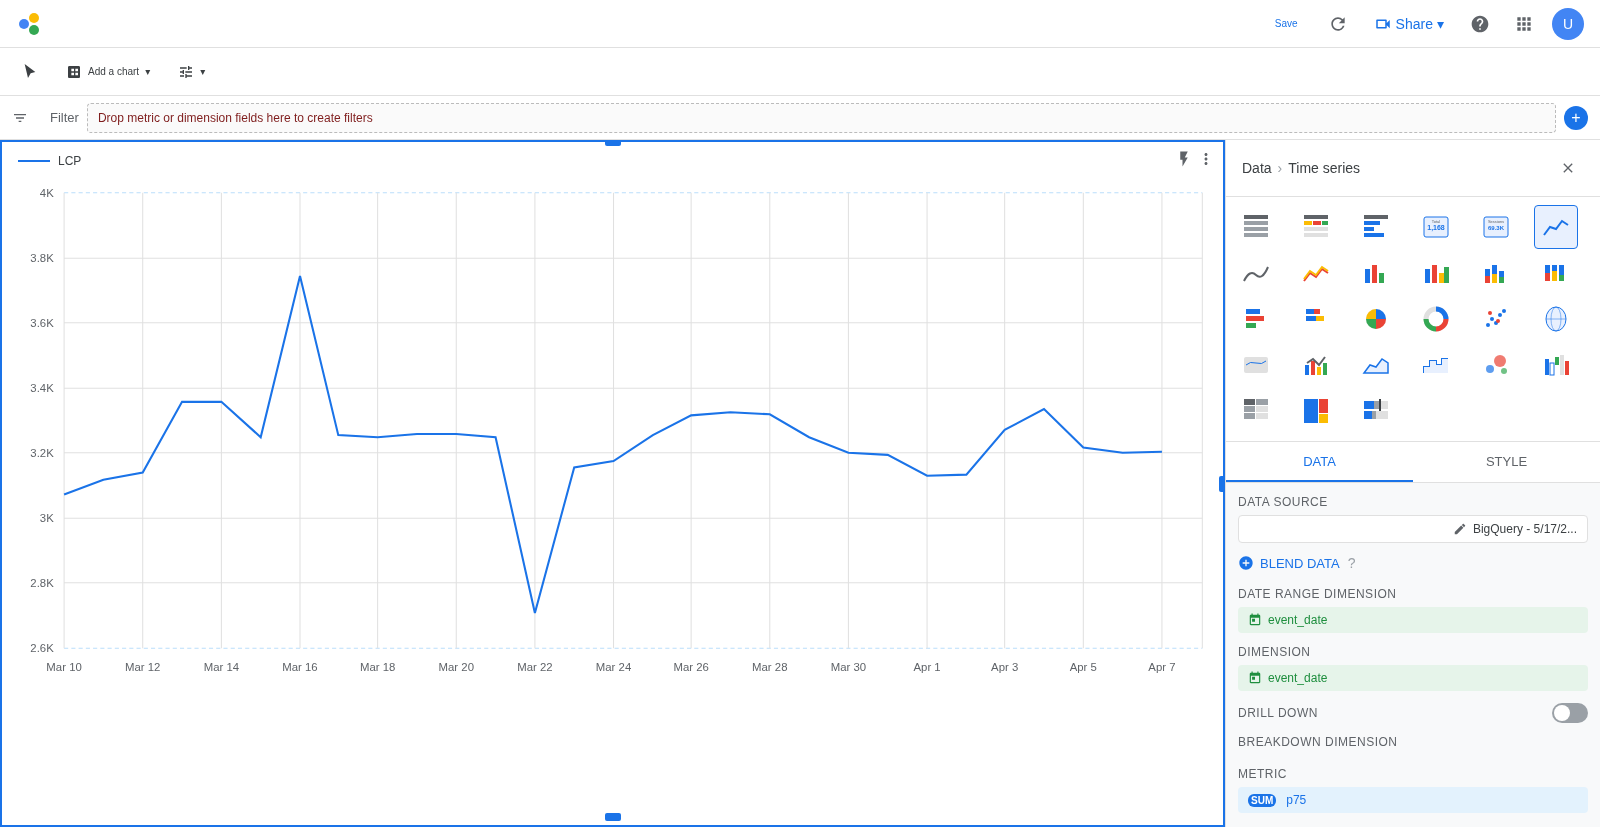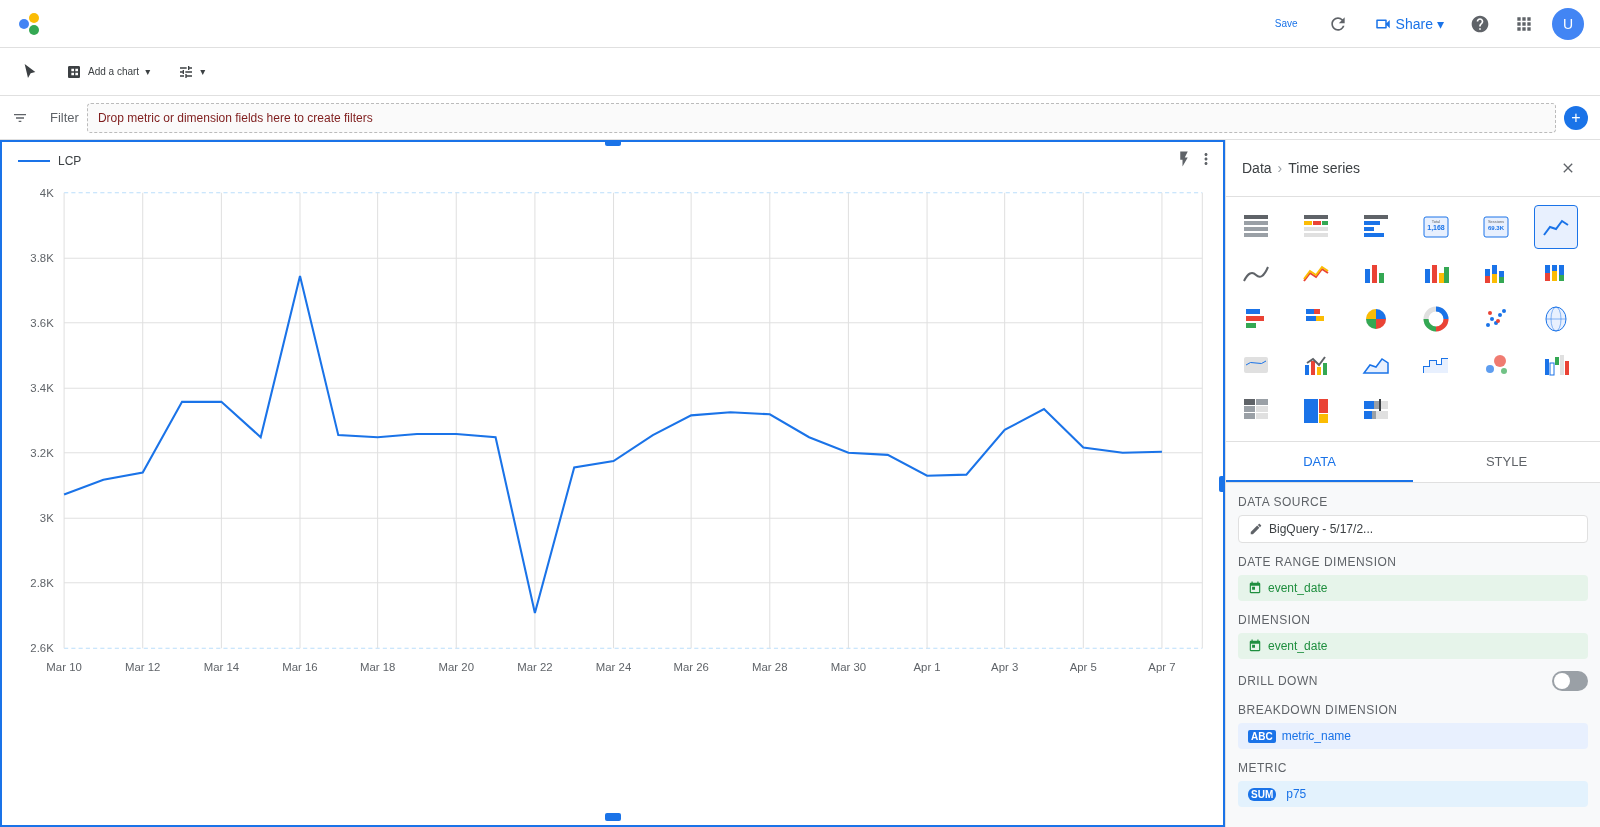--- a/index.html
+++ b/index.html
@@ -318,20 +318,21 @@
       cursor: pointer;
       display: flex;
       align-items: center;
       gap: 6px;
       width: 100%;
       text-align: left;
     }
     .panel-field-btn.blue-field {
       background: #e8f0fe;
       color: #1a73e8;
+      justify-content: flex-end;
     }
     .panel-field-btn.green-field {
       background: #e6f4ea;
       color: #1e8e3e;
     }
 
     .add-blend-btn {
       display: flex;
       align-items: center;
       gap: 6px;
@@ -845,20 +846,29 @@
       <div>
         <div class="panel-section-label">Data source</div>
         <div class="data-source-row">
           <button class="panel-field-btn blue-field" style="background:#fff; border:1px solid #e0e0e0; color:#3c4043;">
             <svg width="14" height="14" viewBox="0 0 24 24" fill="#5f6368">
                 <path d="M3 17.25V21h3.75L17.81 9.94l-3.75-3.75L3 17.25zM20.71 7.04c.39-.39.39-1.02 0-1.41l-2.34-2.34c-.39-.39-1.02-.39-1.41 0l-1.83 1.83 3.75 3.75 1.83-1.83z"></path>
               </svg>
             <span>BigQuery - 5/17/2...</span>
           </button>
         </div>
+        <div style="margin-top:8px; display:flex; align-items:center; gap:8px;">
+          <button class="add-blend-btn">
+            <svg width="16" height="16" viewBox="0 0 24 24" fill="#1a73e8">
+                <path d="M12 2C6.48 2 2 6.48 2 12s4.48 10 10 10 10-4.48 10-10S17.52 2 12 2zm5 11h-4v4h-2v-4H7v-2h4V7h2v4h4v2z"></path>
+              </svg>
+            <span>BLEND DATA</span>
+          </button>
+          <span class="help-icon">?</span>
+        </div>
       </div>
 
       <div>
         <div class="panel-section-label">Date Range Dimension</div>
         <button class="panel-field-btn green-field">
           <svg width="14" height="14" viewBox="0 0 24 24" fill="#1e8e3e">
               <path d="M19 3h-1V1h-2v2H8V1H6v2H5c-1.11 0-1.99.9-1.99 2L3 19c0 1.1.89 2 2 2h14c1.1 0 2-.9 2-2V5c0-1.1-.9-2-2-2zm0 16H5V8h14v11zM7 10h5v5H7z"></path>
             </svg>
           <span>event_date</span>
         </button>
@@ -874,24 +884,20 @@
         </button>
       </div>
 
       <div class="section-row">
         <span class="panel-section-label" style="margin-bottom:0;">Drill down</span>
         <div class="toggle-switch"></div>
       </div>
 
       <div>
         <div class="panel-section-label">Breakdown Dimension</div>
-        <button class="panel-field-btn" style="background:#e8f0fe; color:#1a73e8;">
-          <span style="font-size:10px; font-weight:700; background:#1a73e8; color:white; padding:1px 3px; border-radius:2px;">ABC</span>
-          <span>metric_name</span>
-        </button>
       </div>
 
       <div>
         <div class="panel-section-label">Metric</div>
         <button class="metric-field">
           <span style="font-size:10px; font-weight:700; background:#1a73e8; color:white; padding:1px 3px; border-radius:6px; margin-right:4px;">SUM</span>
           <span>p75</span>
         </button>
       </div>
 

